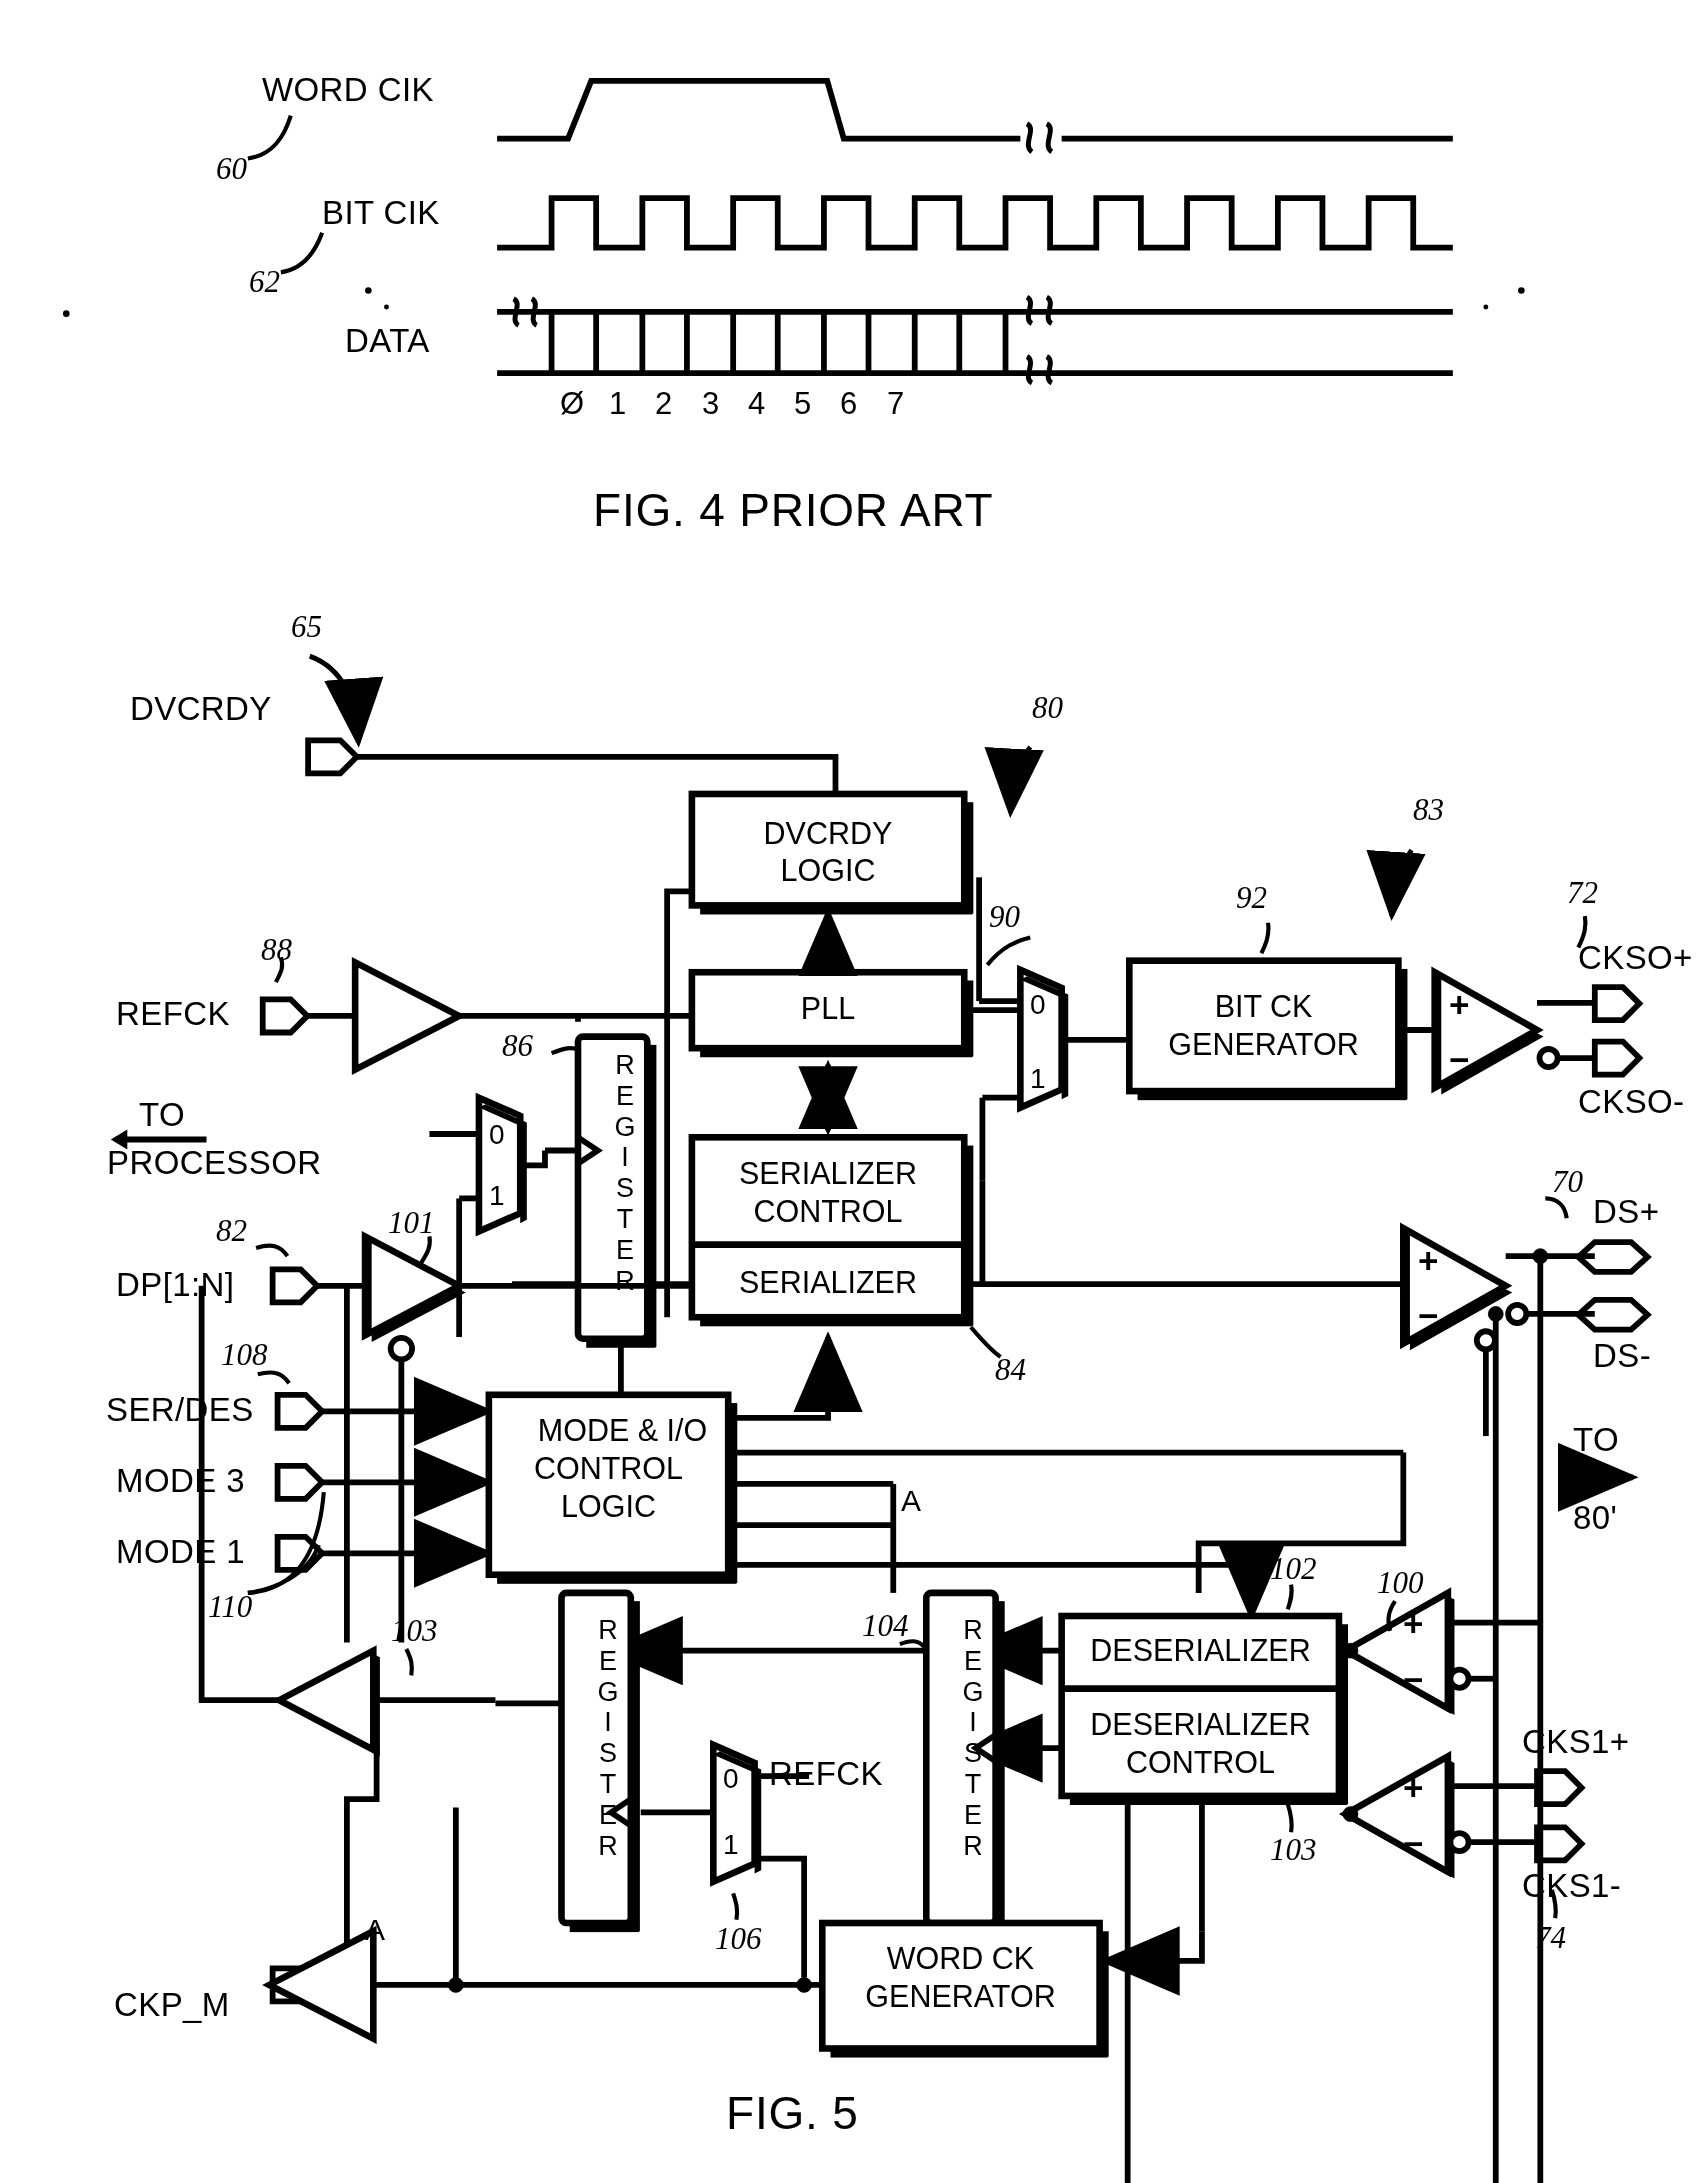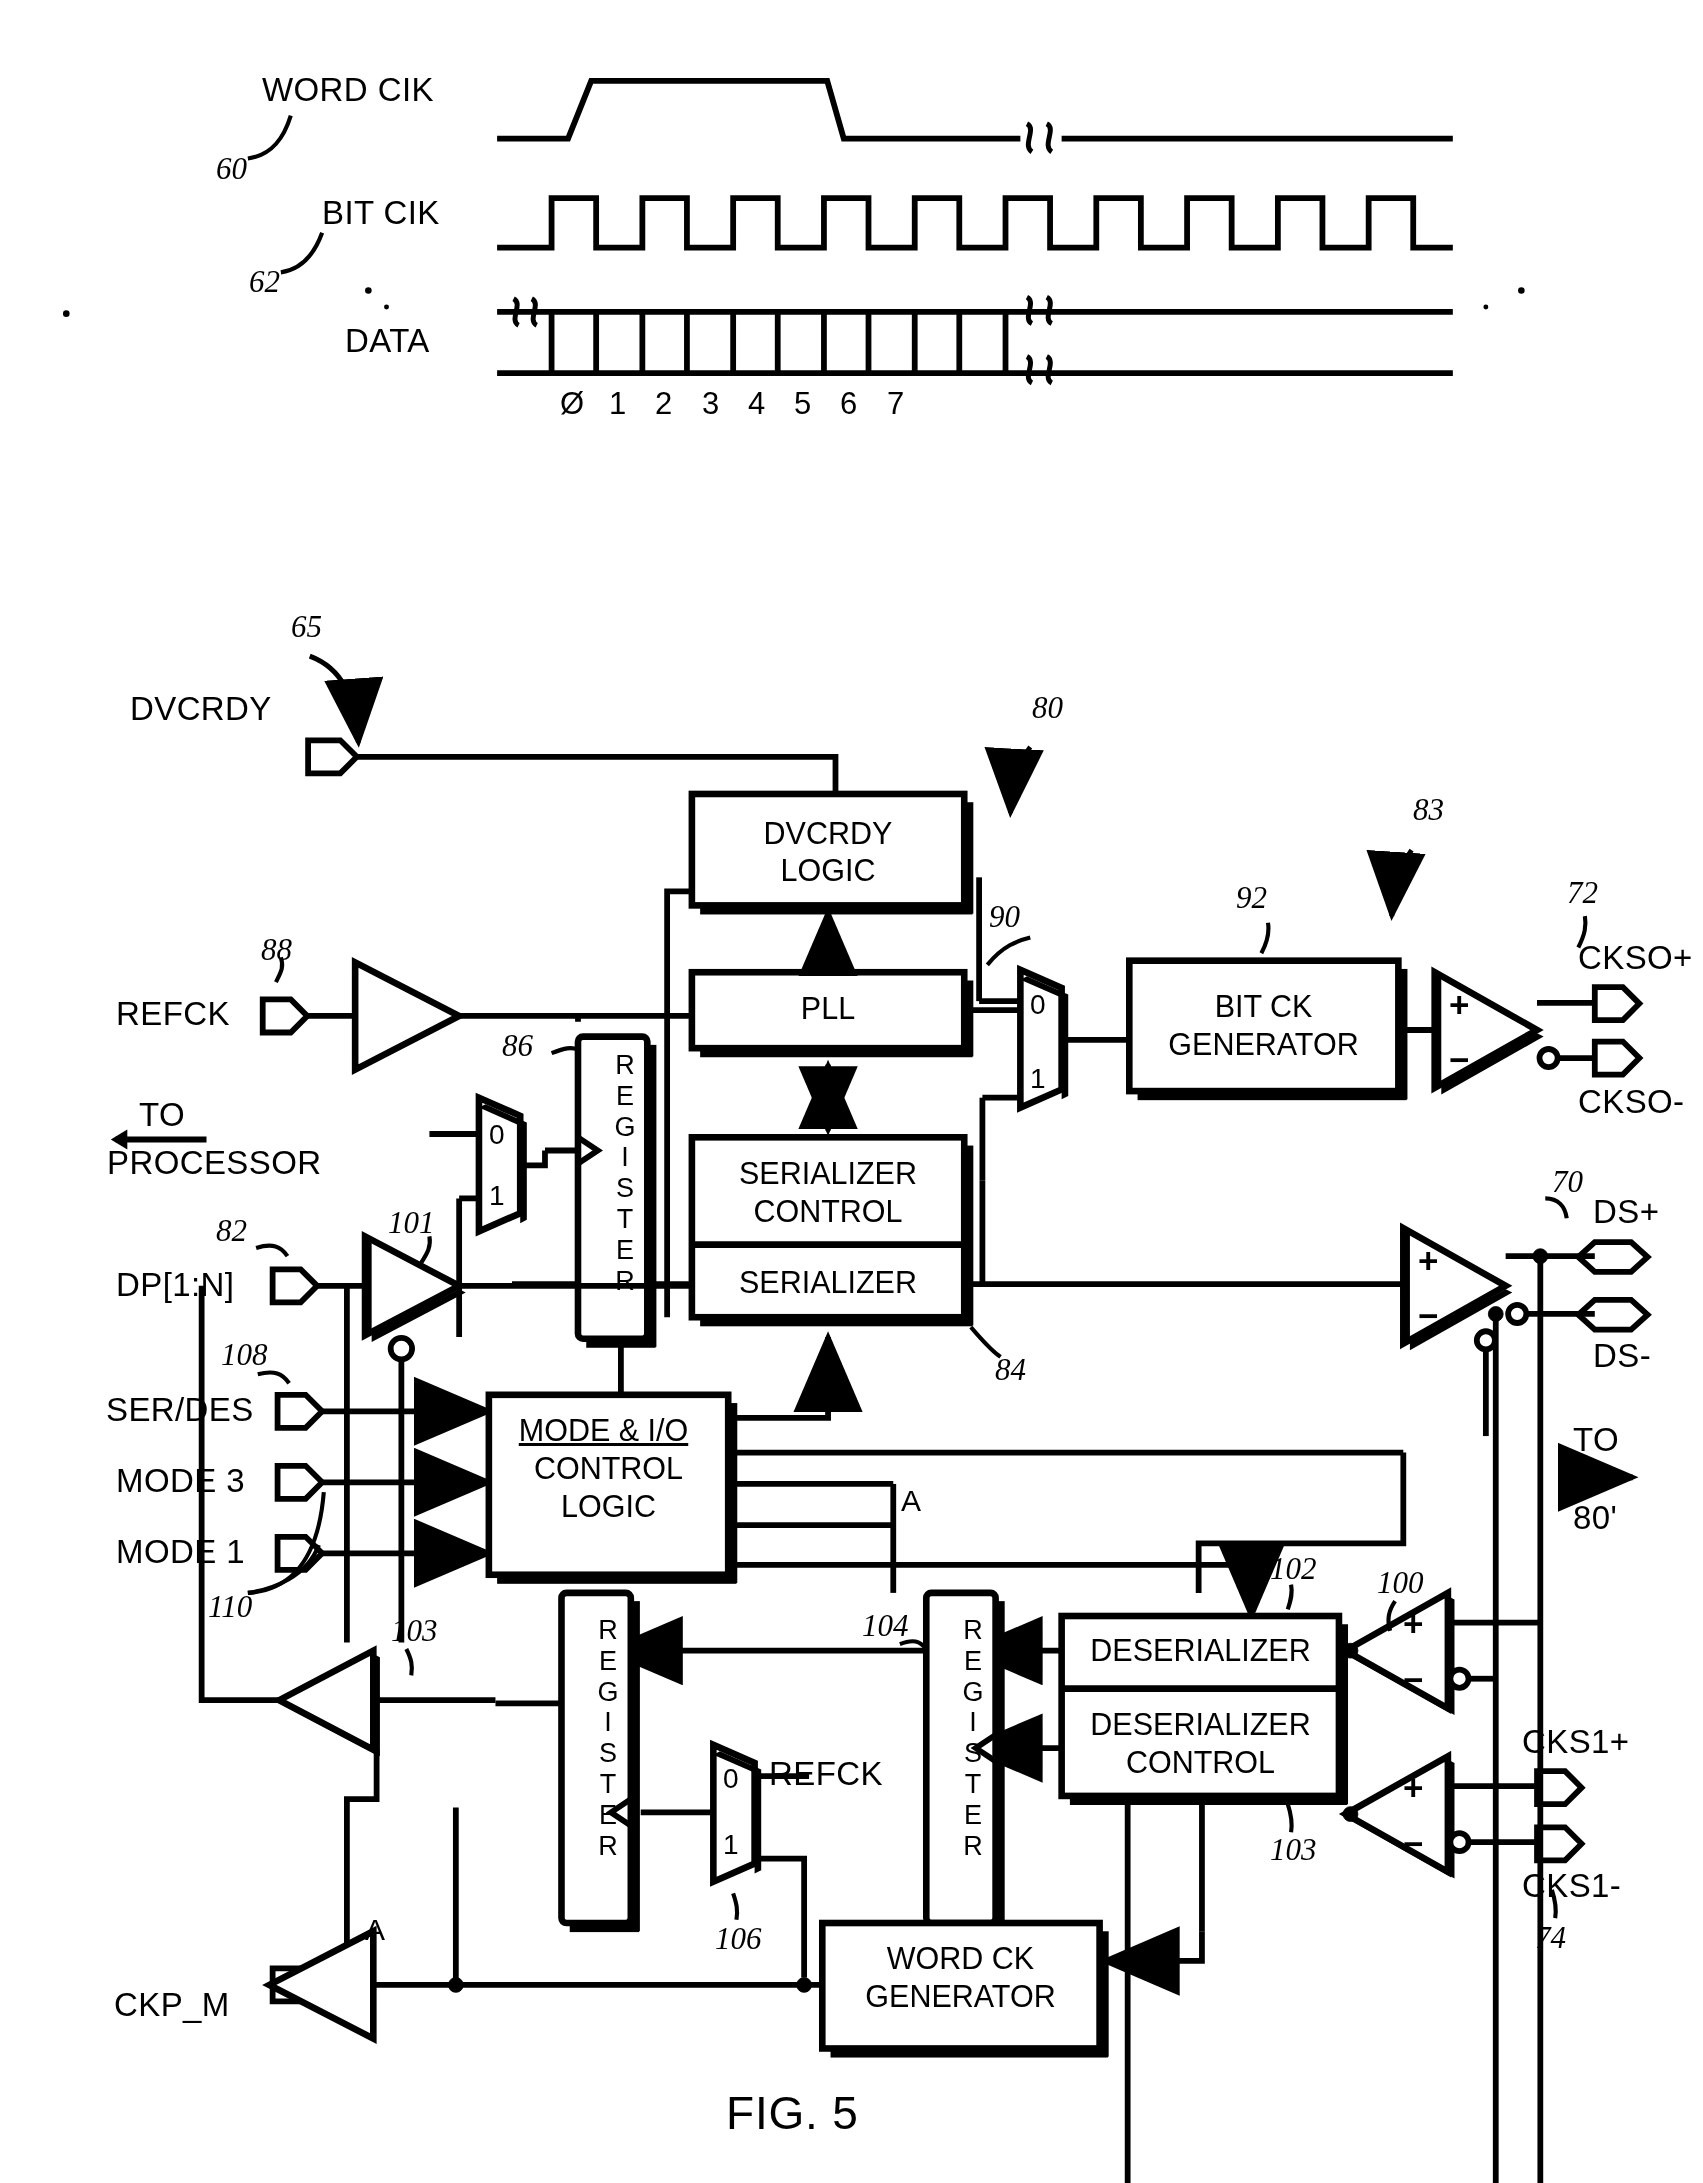--- a/index.html
+++ b/index.html
@@ -613,20 +613,21 @@
 
 <div class="lbl bitnum" style="left:560px; top:388px;">Ø</div>
 <div class="lbl bitnum" style="left:609px; top:388px;">1</div>
 <div class="lbl bitnum" style="left:655px; top:388px;">2</div>
 <div class="lbl bitnum" style="left:702px; top:388px;">3</div>
 <div class="lbl bitnum" style="left:748px; top:388px;">4</div>
 <div class="lbl bitnum" style="left:794px; top:388px;">5</div>
 <div class="lbl bitnum" style="left:840px; top:388px;">6</div>
 <div class="lbl bitnum" style="left:887px; top:388px;">7</div>
 
+<div class="lbl fig" style="left:593px; top:487px;">FIG. 4 PRIOR ART</div>
 
 <div class="lbl ref" style="left:291px; top:611px;">65</div>
 <div class="lbl ref" style="left:1032px; top:692px;">80</div>
 <div class="lbl ref" style="left:1413px; top:794px;">83</div>
 <div class="lbl ref" style="left:989px; top:901px;">90</div>
 <div class="lbl ref" style="left:1236px; top:882px;">92</div>
 <div class="lbl ref" style="left:1567px; top:877px;">72</div>
 <div class="lbl ref" style="left:261px; top:934px;">88</div>
 <div class="lbl ref" style="left:502px; top:1030px;">86</div>
 <div class="lbl ref" style="left:216px; top:1215px;">82</div>
@@ -679,21 +680,21 @@
 
 <div class="lbl blk" style="left:692px; top:991px; width:272px;">PLL</div>
 
 <div class="lbl blk" style="left:1129px; top:989px; width:269px;">BIT CK</div>
 <div class="lbl blk" style="left:1129px; top:1027px; width:269px;">GENERATOR</div>
 
 <div class="lbl blk" style="left:692px; top:1156px; width:272px;">SERIALIZER</div>
 <div class="lbl blk" style="left:692px; top:1194px; width:272px;">CONTROL</div>
 <div class="lbl blk" style="left:692px; top:1265px; width:272px;">SERIALIZER</div>
 
-<div class="lbl blk" style="left:484px; top:1413px; width:239px;text-decoration:underline;">MODE &amp; I/O</div>
+<div class="lbl blk" style="left:503px; top:1413px; width:239px;">MODE &amp; I/O</div>
 <div class="lbl blk" style="left:489px; top:1451px; width:239px;">CONTROL</div>
 <div class="lbl blk" style="left:489px; top:1489px; width:239px;">LOGIC</div>
 
 <div class="lbl blk" style="left:1062px; top:1633px; width:277px;">DESERIALIZER</div>
 <div class="lbl blk" style="left:1062px; top:1707px; width:277px;">DESERIALIZER</div>
 <div class="lbl blk" style="left:1062px; top:1745px; width:277px;">CONTROL</div>
 
 <div class="lbl blk" style="left:822px; top:1941px; width:277px;">WORD CK</div>
 <div class="lbl blk" style="left:822px; top:1979px; width:277px;">GENERATOR</div>
 

